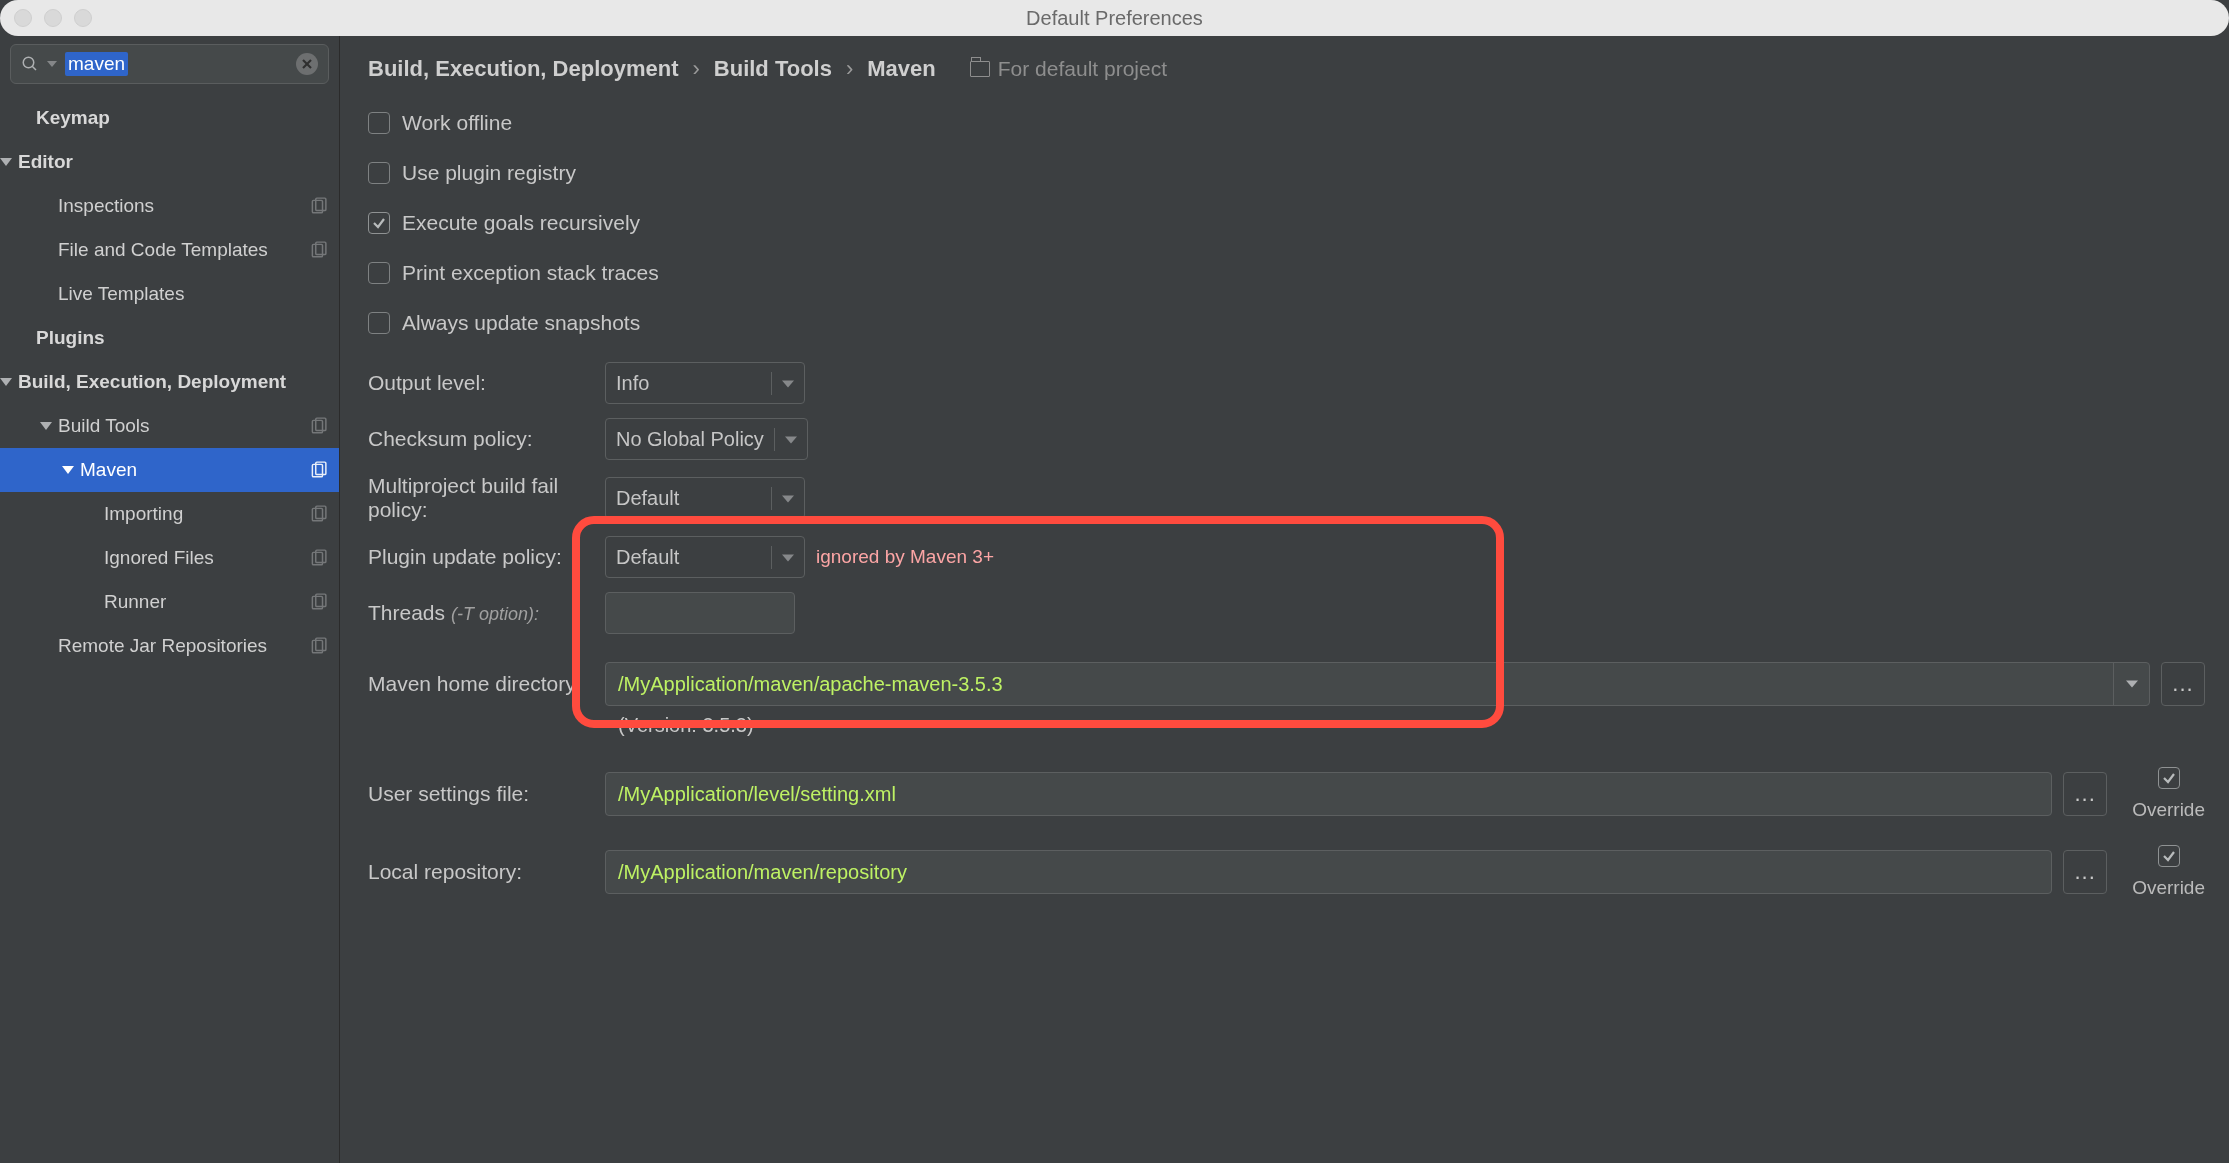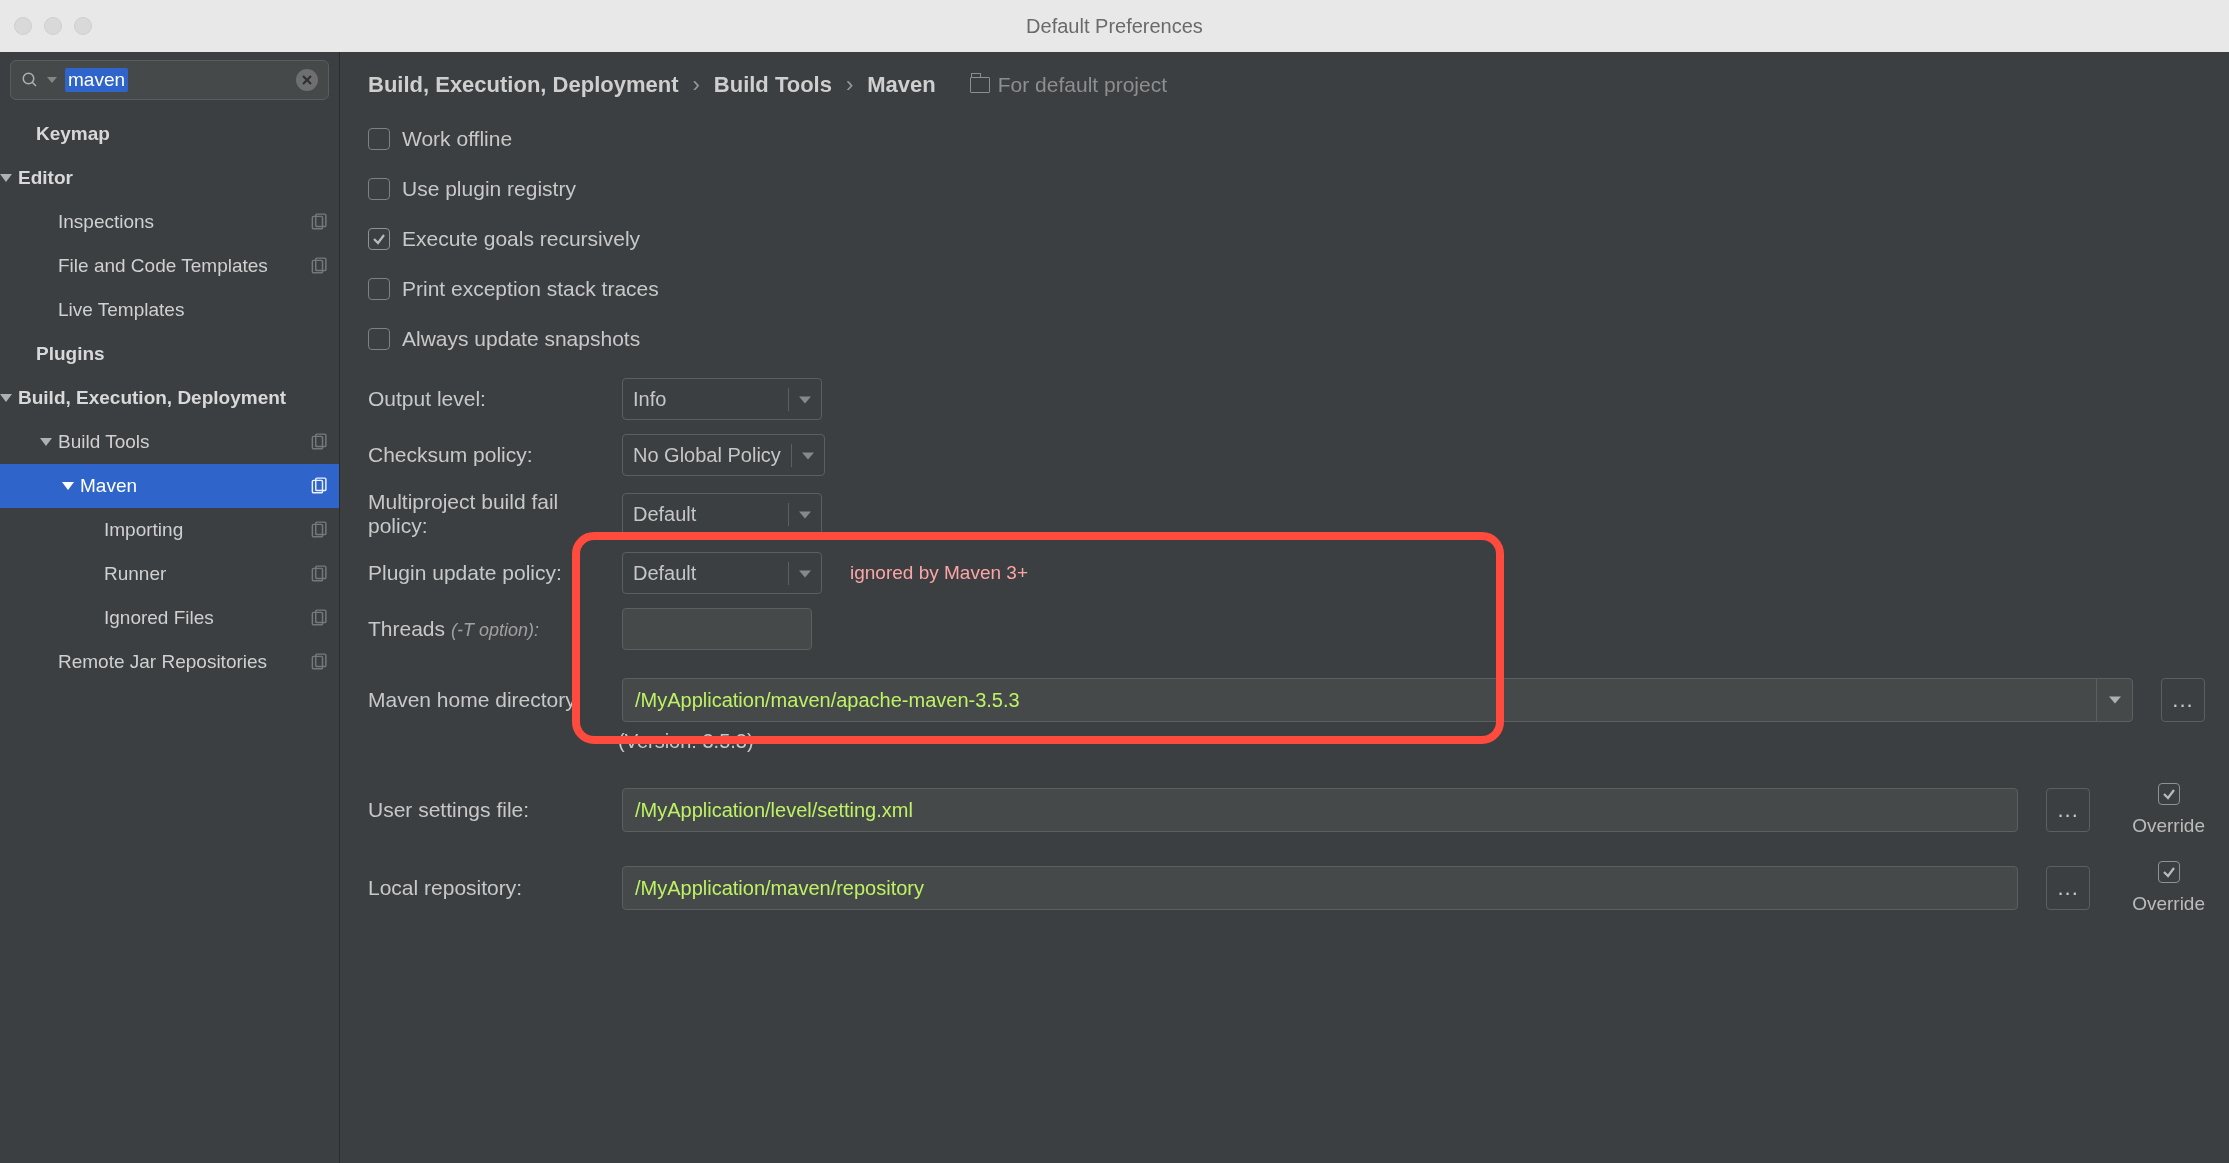--- a/index.html
+++ b/index.html
@@ -6,26 +6,27 @@
   body {
     font-family: -apple-system, "Helvetica Neue", Arial, sans-serif;
     background: #3c3f41;
     color: #bbbbbb;
     font-size: 19px;
     overflow: hidden;
     height: 100vh;
   }
   .window { width: 2229px; height: 1163px; display: flex; flex-direction: column; }
   .titlebar {
-    height: 52px;
+    height: 36px;
     background: #e8e8e8;
     display: flex;
     align-items: center;
     padding: 4px 14px;
     position: relative;
+    border-radius: 20px;
   }
   .traffic-lights { display: flex; gap: 12px; }
   .traffic-light { width: 18px; height: 18px; border-radius: 50%; background: #d9d9d9; border: 1px solid #cfcfcf; }
   .titlebar-title {
     position: absolute; left: 0; right: 0; text-align: center;
     color: #6a6a6a; font-size: 20px;
   }
   .body-area { flex: 1; display: flex; background: #3c3f41; }
   .sidebar {
     width: 340px; background: #3c3f41; border-right: 1px solid #2b2b2b;
@@ -77,21 +78,21 @@
   .check-row { display:flex; align-items:center; gap:12px; height:50px; color:#c8c8c8; font-size:21px; }
   .checkbox {
     width:22px; height:22px; border:1.5px solid #7e8182; border-radius:4px;
     display:flex; align-items:center; justify-content:center; cursor:pointer;
     background:#3c3f41;
   }
   .checkbox.checked { border-color:#8f9293; }
   .checkmark { display:none; }
   .checkbox.checked .checkmark { display:block; }
 
-  .form-row { display:flex; align-items:center; gap:18px; margin-top:14px; }
+  .form-row { display:flex; align-items:center; gap:1px; margin-top:14px; }
   .form-label { width: 236px; color:#c8c8c8; font-size:21px; flex-shrink:0;}
   .form-label.wide { width: 236px; }
   .select {
     display:flex; align-items:center; justify-content:space-between;
     border:1px solid #5c5f60; border-radius:4px; background:#3c3f41;
     height:42px; padding:0 10px; min-width:200px; cursor:pointer;
     color:#c6c6c6; font-size:20px;
   }
   .select .arrow-btn { border-left:1px solid #5c5f60; padding-left:10px; margin-left:10px; }
   .select .chev { opacity:0.65; }
@@ -217,28 +218,28 @@
             </svg>
         </div>
         <div class="tree-row ind-4">
             <span class="tree-label">Importing</span>
           <svg class="copy-ico" viewBox="0 0 16 16" fill="none" stroke="#aeb0b2" stroke-width="1.3">
               <rect x="3" y="3" width="9" height="11" rx="1"></rect>
               <rect x="6" y="1" width="9" height="11" rx="1"></rect>
             </svg>
         </div>
         <div class="tree-row ind-4">
+            <span class="tree-label">Ignored Files</span>
+          <svg class="copy-ico" viewBox="0 0 16 16" fill="none" stroke="#aeb0b2" stroke-width="1.3">
+              <rect x="3" y="3" width="9" height="11" rx="1"></rect>
+              <rect x="6" y="1" width="9" height="11" rx="1"></rect>
+            </svg>
+        </div>
+        <div class="tree-row ind-4">
             <span class="tree-label">Runner</span>
-          <svg class="copy-ico" viewBox="0 0 16 16" fill="none" stroke="#aeb0b2" stroke-width="1.3">
-              <rect x="3" y="3" width="9" height="11" rx="1"></rect>
-              <rect x="6" y="1" width="9" height="11" rx="1"></rect>
-            </svg>
-        </div>
-        <div class="tree-row ind-4">
-            <span class="tree-label">Ignored Files</span>
           <svg class="copy-ico" viewBox="0 0 16 16" fill="none" stroke="#aeb0b2" stroke-width="1.3">
               <rect x="3" y="3" width="9" height="11" rx="1"></rect>
               <rect x="6" y="1" width="9" height="11" rx="1"></rect>
             </svg>
         </div>
         <div class="tree-row ind-2b">
             <span class="tree-label">Remote Jar Repositories</span>
           <svg class="copy-ico" viewBox="0 0 16 16" fill="none" stroke="#aeb0b2" stroke-width="1.3">
               <rect x="3" y="3" width="9" height="11" rx="1"></rect>
               <rect x="6" y="1" width="9" height="11" rx="1"></rect>

